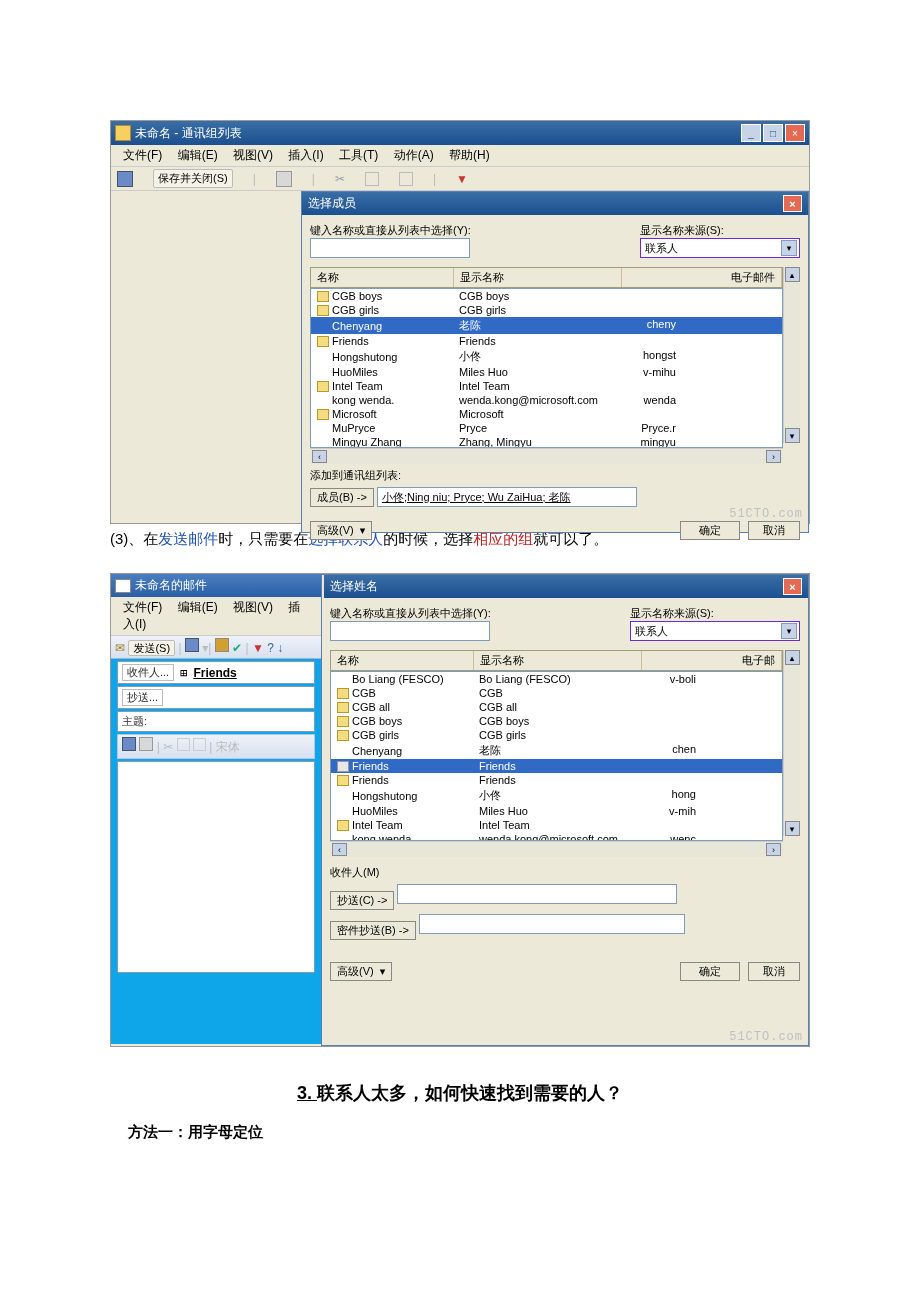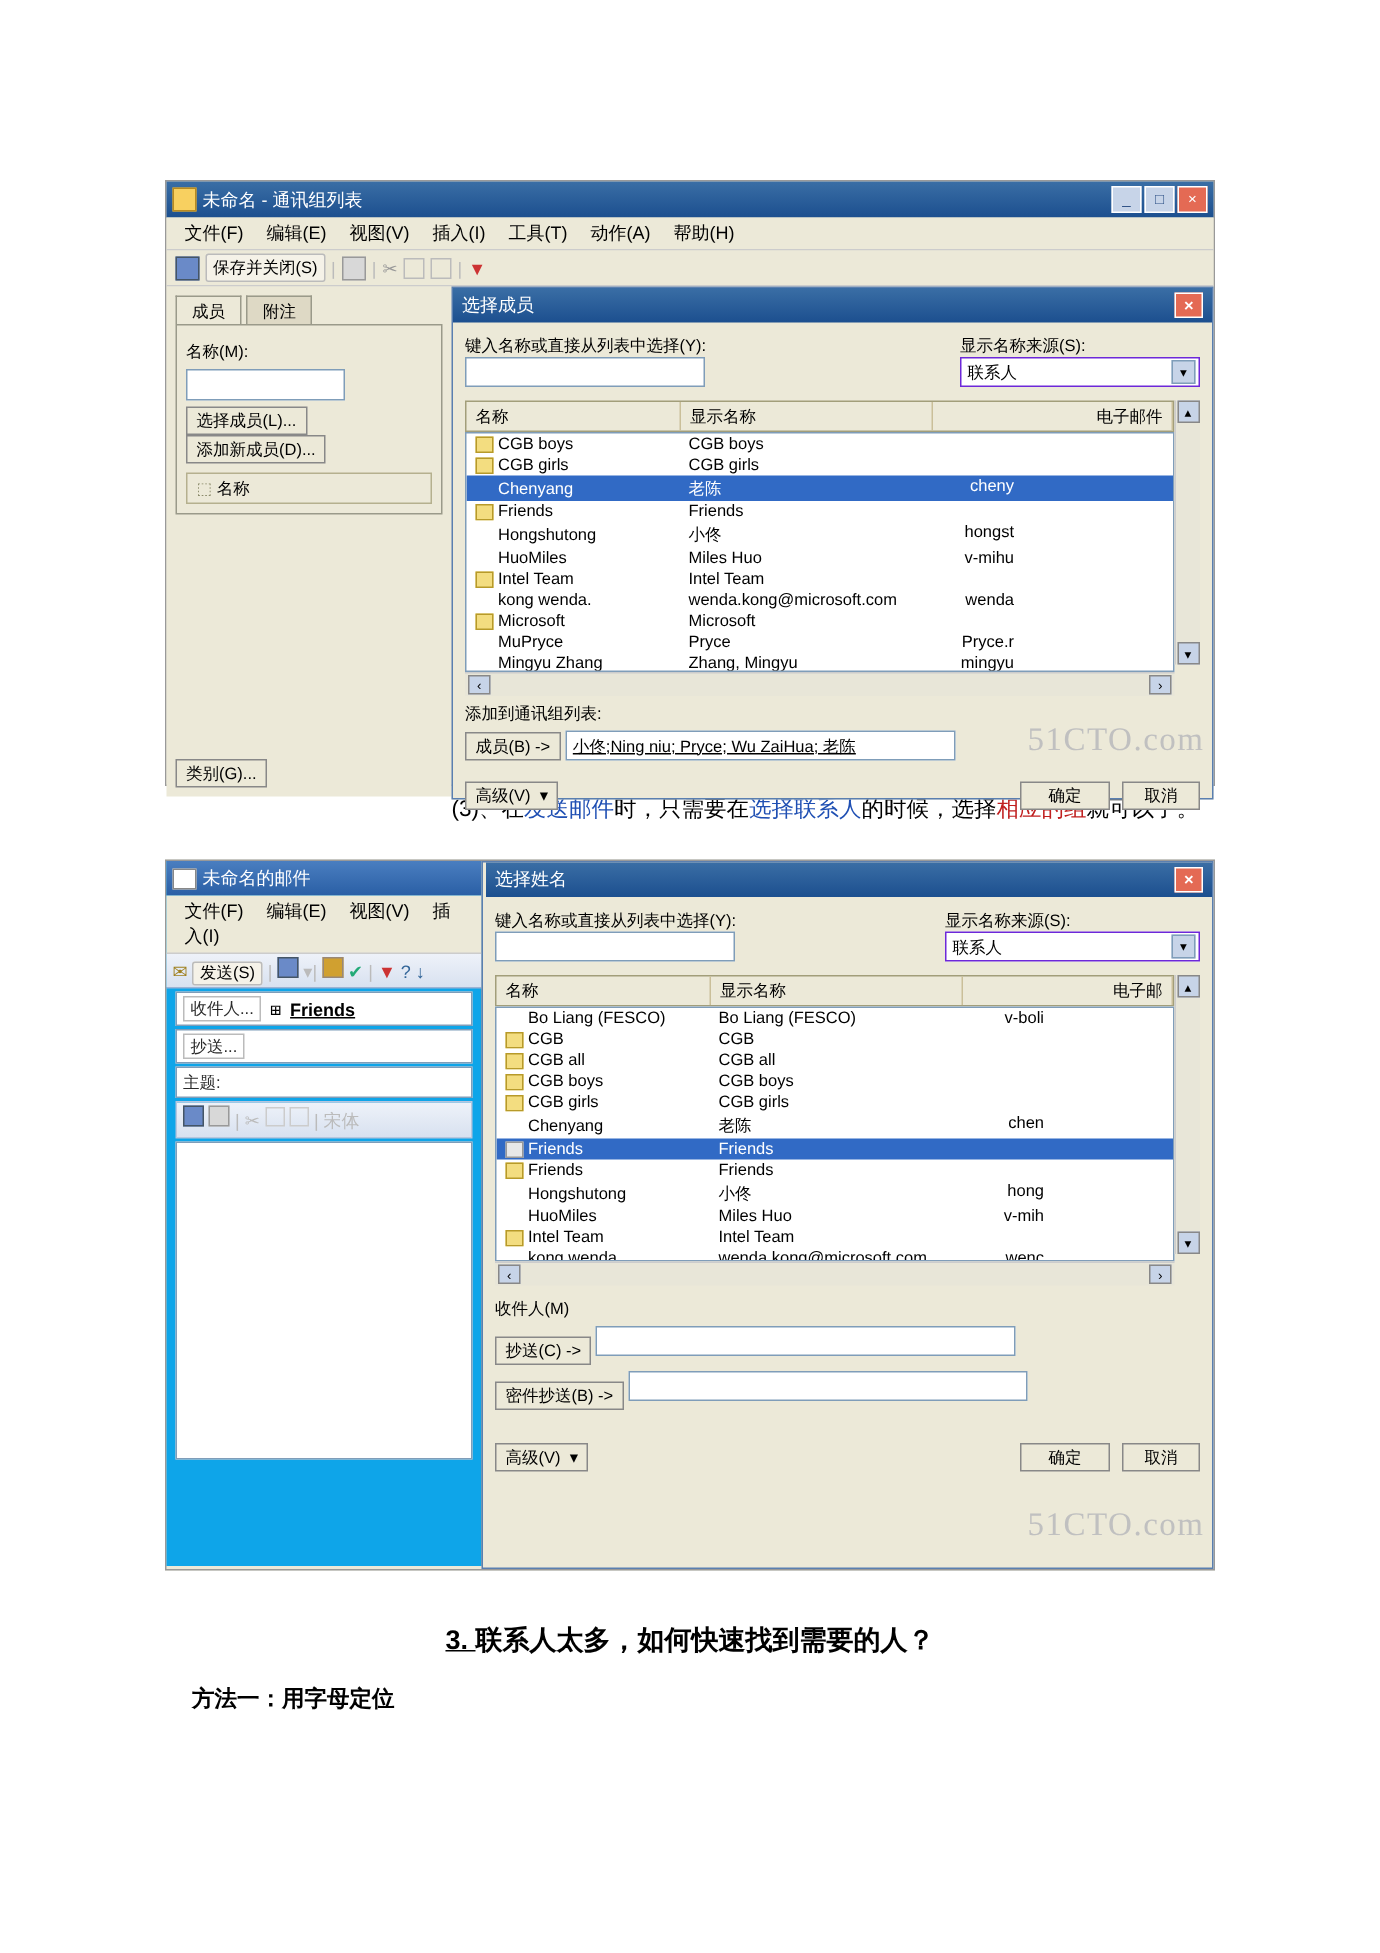--- a/index.html
+++ b/index.html
@@ -4,21 +4,21 @@
 <style>
 body{margin:0;background:#fff;font-family:"Microsoft YaHei",SimSun,Arial,sans-serif;font-size:12px;color:#000}
 .page{width:920px;margin:0 auto;padding:120px 110px 60px 110px;box-sizing:border-box}
 .shot{border:1px solid #999;margin-bottom:6px;position:relative;background:#ece9d8}
 .titlebar{background:linear-gradient(#3a6ea5,#1c4f8f);color:#fff;display:flex;align-items:center;padding:3px 4px;font-size:12px}
 .titlebar .t{flex:1}
 .wbtn{width:18px;height:16px;background:#c7d4e8;border:1px solid #fff;margin-left:2px;display:inline-flex;align-items:center;justify-content:center;font-size:10px;color:#2b4f84}
 .wbtn.x{background:#e46a54;color:#fff}
 .menubar{background:#ece9d8;padding:2px 12px;border-bottom:1px solid #ccc}
 .menubar span{margin-right:12px}
-.toolbar{background:#ece9d8;padding:2px 6px;border-bottom:1px solid #ccc;display:flex;align-items:center;gap:4px}
+.toolbar{background:#ece9d8;padding:2px 6px;border-bottom:1px solid #ccc;display:flex;align-items:center;gap:20px}
 .tbtn{border:1px solid #bbb;background:#f5f2e8;padding:1px 4px;border-radius:2px;font-size:11px}
 .leftpane{float:left;width:190px;background:#ece9d8;padding:6px;box-sizing:border-box}
 .tab{display:inline-block;border:1px solid #9a9a8a;border-bottom:none;background:#ece9d8;padding:2px 10px 1px;font-size:11px}
 .inputrow{margin:4px 0}
 .inputrow input{width:100px;border:1px solid #7f9db9;height:17px}
 .btn{border:1px solid #888;background:#ece9d8;padding:1px 6px;font-size:11px;display:inline-block}
 .gridhead{background:#ece9d8;border:1px solid #b5b08e;padding:2px 6px;font-size:11px}
 .dialog{background:#ece9d8;border:1px solid #5a7fb0;position:relative}
 .dialog .dtitle{background:linear-gradient(#3a6ea5,#1c4f8f);color:#fff;padding:3px 6px;display:flex;align-items:center}
 .dialog .dtitle .t{flex:1}
@@ -38,21 +38,21 @@
 .row.sel{background:#316ac5;color:#fff}
 .row.bold{font-weight:normal}
 .grpI{width:10px;height:9px;background:#f3dd80;border:1px solid #b79a2a;display:inline-block}
 .cardI{width:10px;height:9px;background:#e8e8e8;border:1px solid #999;display:inline-block}
 .scroll{width:16px;background:#e8e6d8;border-left:1px solid #ccc;display:flex;flex-direction:column;justify-content:space-between;align-items:center;font-size:9px}
 .scroll .a{background:#c7d4e8;border:1px solid #888;width:13px;height:13px;display:inline-flex;align-items:center;justify-content:center}
 .hsb{height:15px;background:#e8e6d8;border-top:1px solid #ccc;display:flex;justify-content:space-between;align-items:center;font-size:9px;padding:0 2px}
 .hsb .a{background:#c7d4e8;border:1px solid #888;width:13px;height:11px;display:inline-flex;align-items:center;justify-content:center}
 .sect{margin:4px 0;font-size:11px}
 .field{border:1px solid #7f9db9;background:#fff;height:18px;padding:0 4px;font-size:11px;display:inline-flex;align-items:center}
-.watermark{position:absolute;right:6px;bottom:17px;color:#c0c0c0;font-size:22px;letter-spacing:1px;font-family:Liberation Serif, serif}
+.watermark{position:absolute;right:6px;bottom:2px;color:#c0c0c0;font-size:12px;letter-spacing:1px;font-family:Liberation Mono, monospace}
 .bodytxt{font-size:15px;margin:6px 0 24px}
 .blue{color:#1f4fb3}
 .red{color:#c02020}
 h3.sec{font-size:18px;text-align:center;margin:34px 0 18px}
 h3.sec u{text-decoration:underline}
 .sub{font-size:15px;font-weight:bold;margin:0 0 40px 18px}
 .chip{background:#316ac5;color:#fff;border:1px solid #000;padding:0 4px;font-size:11px}
 .ring{position:absolute;border:2px solid #b02020;border-radius:50%;width:60px;height:22px}
 .compose-left{float:left;width:210px}
 .compose-tb{background:linear-gradient(#eef2f9,#d8e1f0);padding:2px 4px;border-bottom:1px solid #9db2d4}
@@ -90,38 +90,20 @@
     <span style="width:14px;height:14px;background:#d8d8d8;border:1px solid #999"></span>
     <span style="color:#bbb">|</span>
     <span style="color:#999">✂</span>
     <span style="width:12px;height:12px;border:1px solid #bbb"></span>
     <span style="width:12px;height:12px;border:1px solid #bbb"></span>
     <span style="color:#bbb">|</span>
     <span style="color:#c33">▼</span>
   </div>
 
   <div class="clearfix">
-    <div class="leftpane" style="height:340px;position:relative">
-      <div>
-        <span class="tab">成员</span>
-        <span class="tab" style="background:#ded9c5">附注</span>
-      </div>
-      <div style="border:1px solid #9a9a8a;padding:6px;background:#ece9d8">
-        <div class="inputrow"><span class="lbl">名称(M):</span></div>
-        <div class="inputrow"><input style=""></div>
-        <div style="margin-top:4px">
-          <span class="btn">选择成员(L)...</span>
-          <span class="btn">添加新成员(D)...</span>
-        </div>
-        <div class="gridhead" style="margin-top:6px"><span style="color:#8a8a6a">⬚ </span><span>名称</span></div>
-      </div>
-      <div style="position:absolute;left:6px;bottom:6px">
-        <span class="btn">类别(G)...</span>
-      </div>
-    </div>
 
     <div class="dialog" style="margin-left:190px;height:340px">
       <div class="dtitle">
         <span class="t">选择成员</span>
         <span class="closeX">×</span>
       </div>
       <div class="dbody">
         <div style="display:flex;gap:20px">
           <div style="flex:1">
             <div class="lbl">键入名称或直接从列表中选择(Y):</div>

